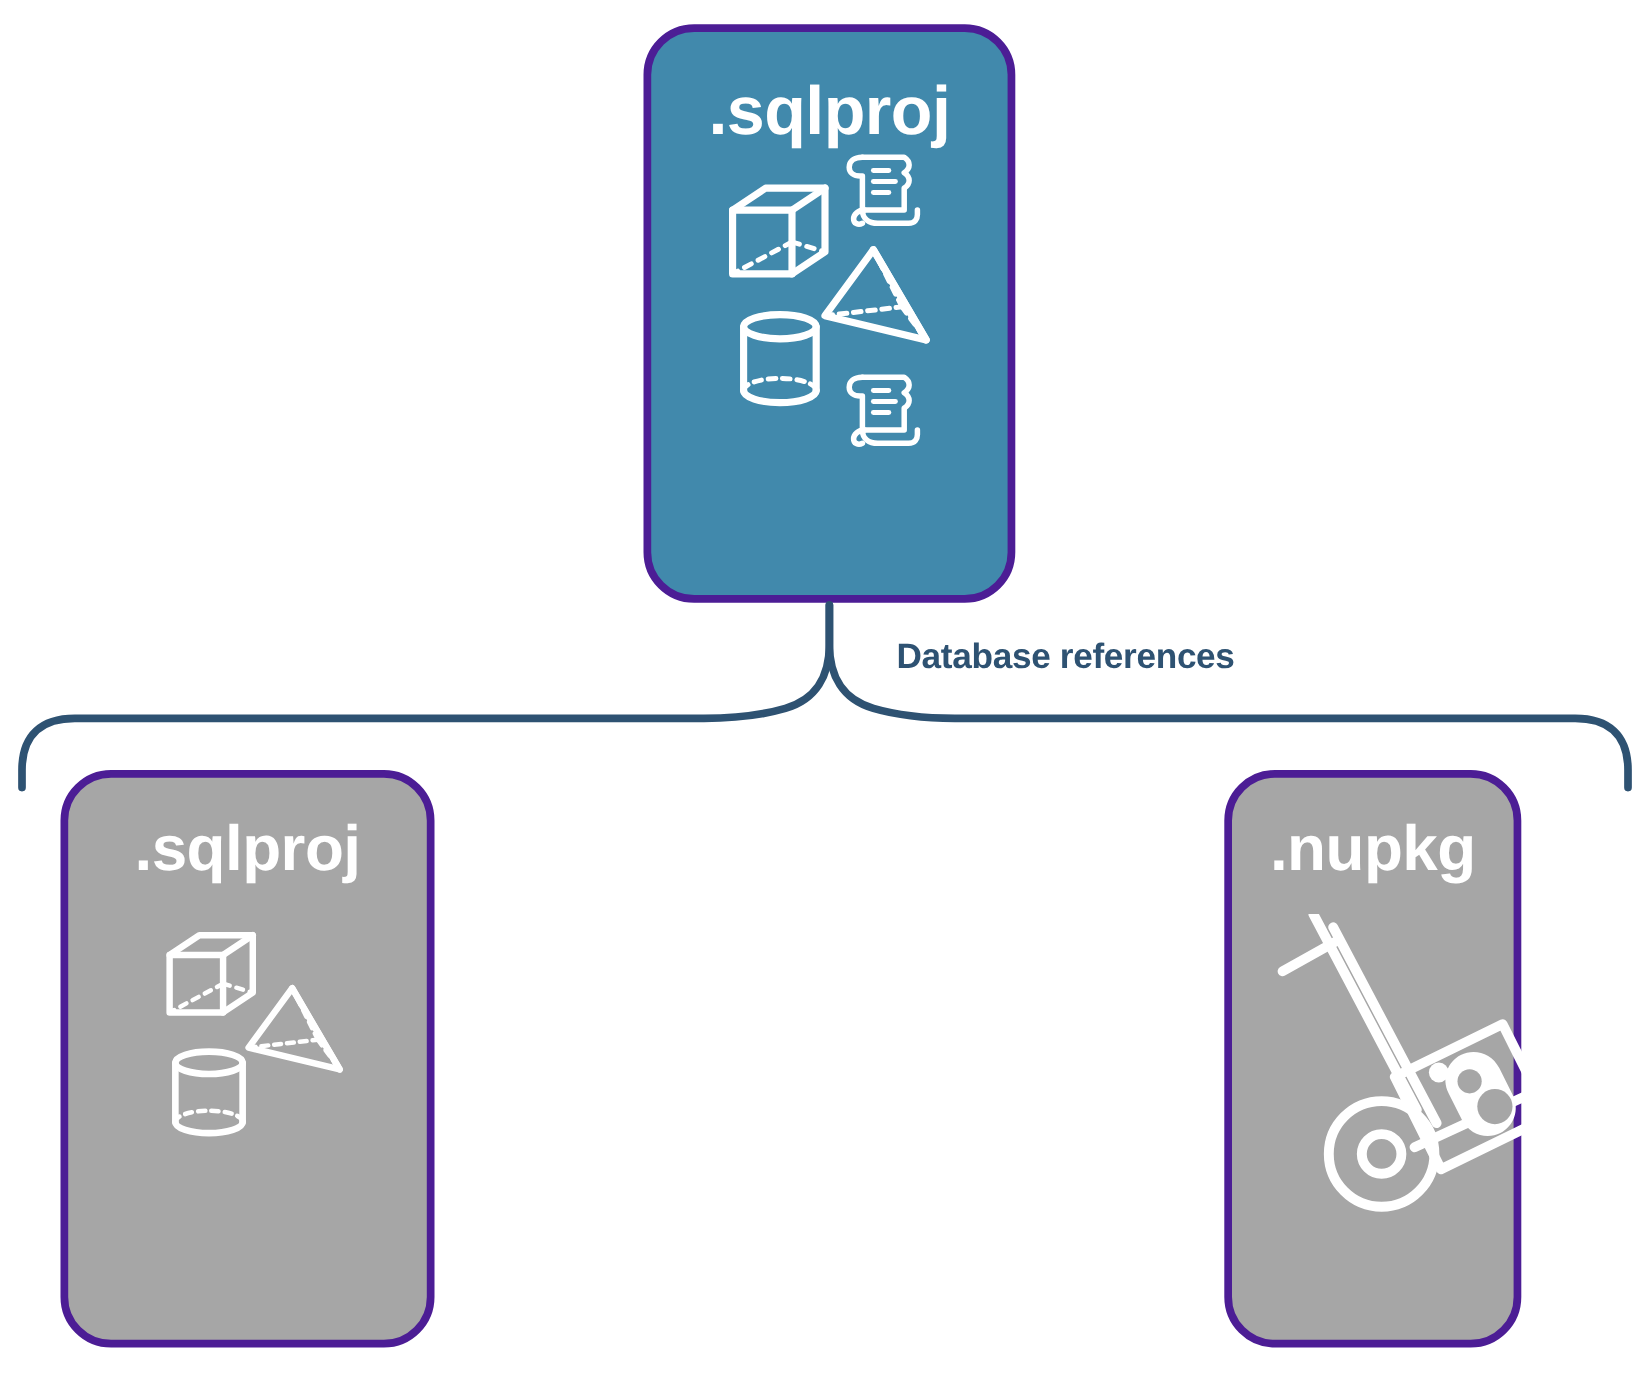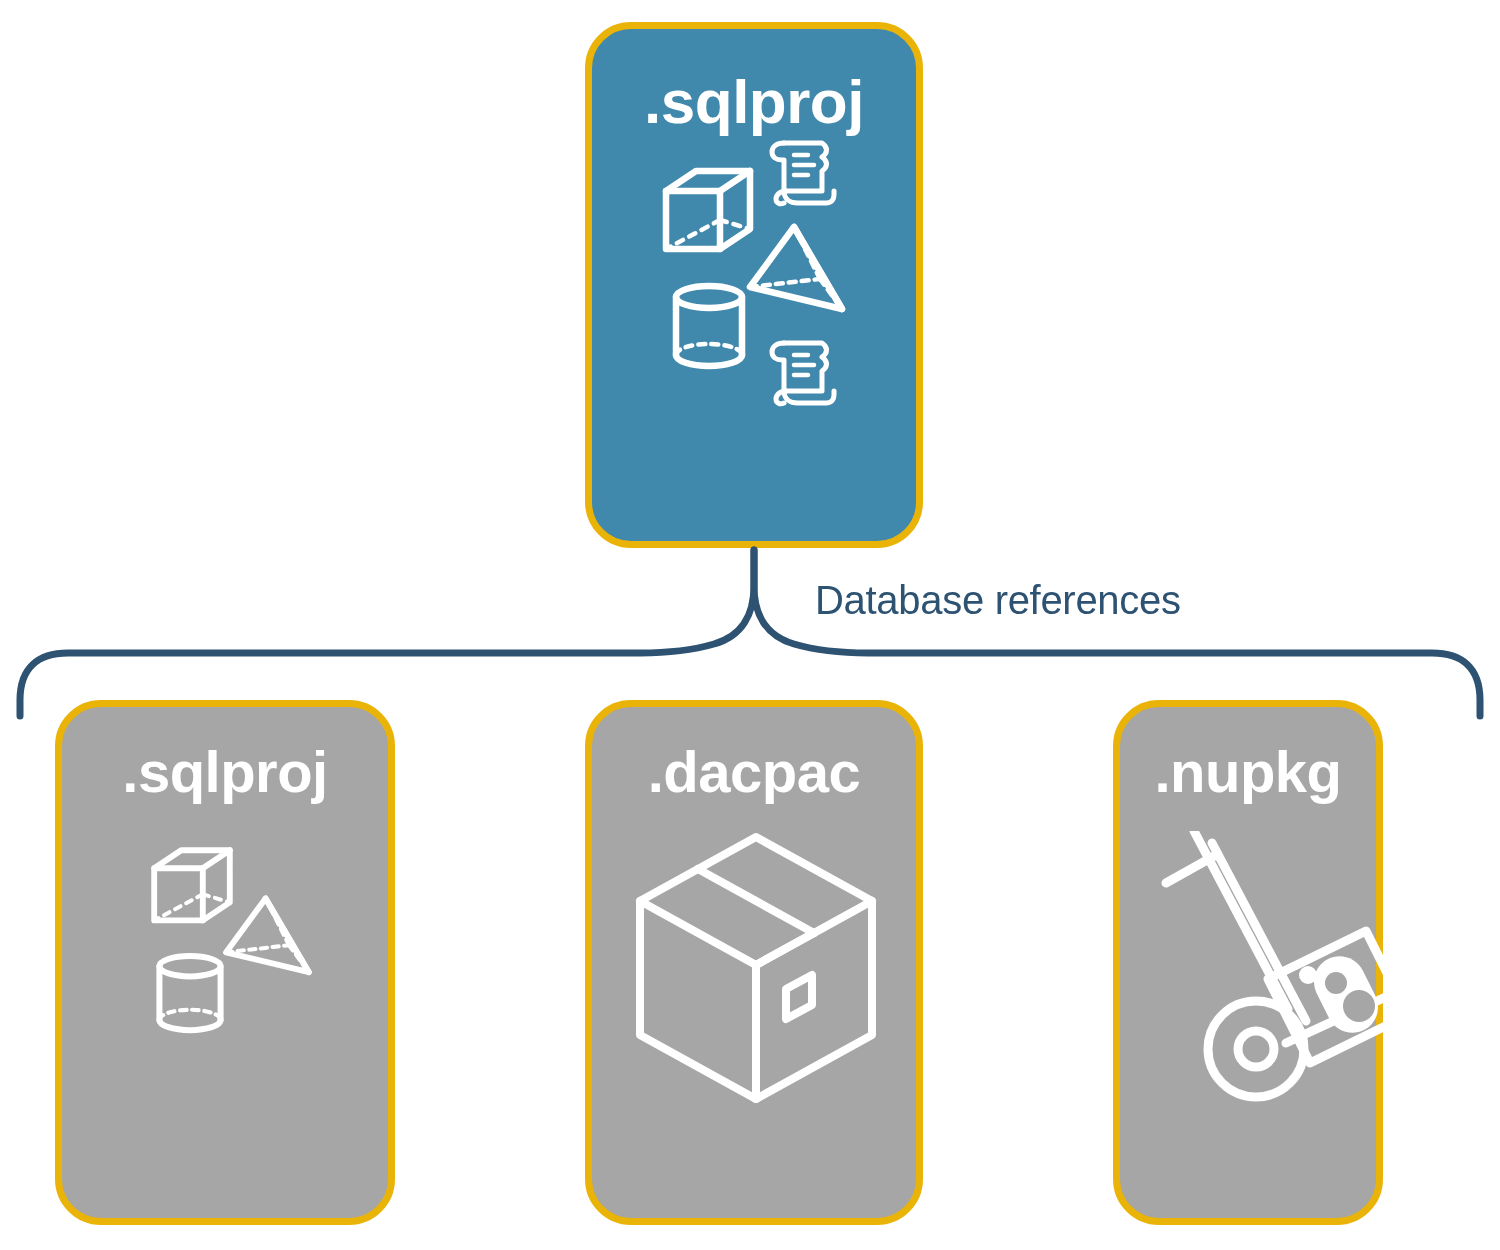--- a/index.html
+++ b/index.html
@@ -15,21 +15,21 @@
     width: 1500px;
     height: 1250px;
     background: #ffffff;
     overflow: hidden;
   }
 
   
   .card {
     position: absolute;
     box-sizing: border-box;
-    border: 7px solid #eab308;
+    border: 7px solid #4c1d95;
     border-radius: 46px;
     display: flex;
     flex-direction: column;
     align-items: center;
   }
   .card.primary {
     background: #4189ac;
   }
   .card.secondary {
     background: #a6a6a6;
@@ -69,22 +69,22 @@
     height: 180px;
     pointer-events: none;
   }
 
   
   #ref-label {
     position: absolute;
     left: 815px;
     top: 578px;
     color: #2e5272;
-    font-size: 40px;
-    font-weight: normal;
+    font-size: 32px;
+    font-weight: bold;
     letter-spacing: -0.3px;
     white-space: nowrap;
     user-select: none;
   }
 </style>
 </head>
 <body>
 
 <div id="canvas">
 
@@ -211,42 +211,20 @@
           <path d="M8 16 L8 74"></path>
           <path d="M74 16 L74 74"></path>
           <path d="M8 74 A33 11 0 0 0 74 74"></path>
         </g>
         <path d="M8 74 A33 11 0 0 1 74 74" fill="none" stroke="#ffffff" stroke-width="4.5" stroke-dasharray="7 6" stroke-linecap="round"></path>
       </svg>
 
     </div>
   </div>
 
-  <div class="card secondary" id="card-dacpac">
-    <div class="card-title small">.dacpac</div>
-    <div class="icon-area">
-
-      <svg style="left:42px; top:28px;" width="244" height="278" viewBox="0 0 244 278">
-        <g fill="none" stroke="#ffffff" stroke-width="8" stroke-linejoin="round" stroke-linecap="round">
-
-          <path d="M122 8 L238 72 L238 206 L122 270 L6 206 L6 72 Z"></path>
-
-          <path d="M122 136 L122 270"></path>
-
-          <path d="M6 72 L122 136 L238 72"></path>
-
-          <path d="M64 40 L180 104"></path>
-          <path d="M122 136 L180 104"></path>
-        </g>
-
-        <path d="M152 160 L178 146 L178 176 L152 190 Z" fill="none" stroke="#ffffff" stroke-width="8" stroke-linejoin="round"></path>
-      </svg>
-
-    </div>
-  </div>
 
   <div class="card secondary" id="card-nupkg">
     <div class="card-title small">.nupkg</div>
     <div class="icon-area">
 
       <svg style="left:40px; top:30px;" width="250" height="282" viewBox="0 0 250 282">
         <g fill="none" stroke="#ffffff" stroke-width="9" stroke-linecap="round" stroke-linejoin="round">
 
           <path d="M6 52 L56 24"></path>
 

